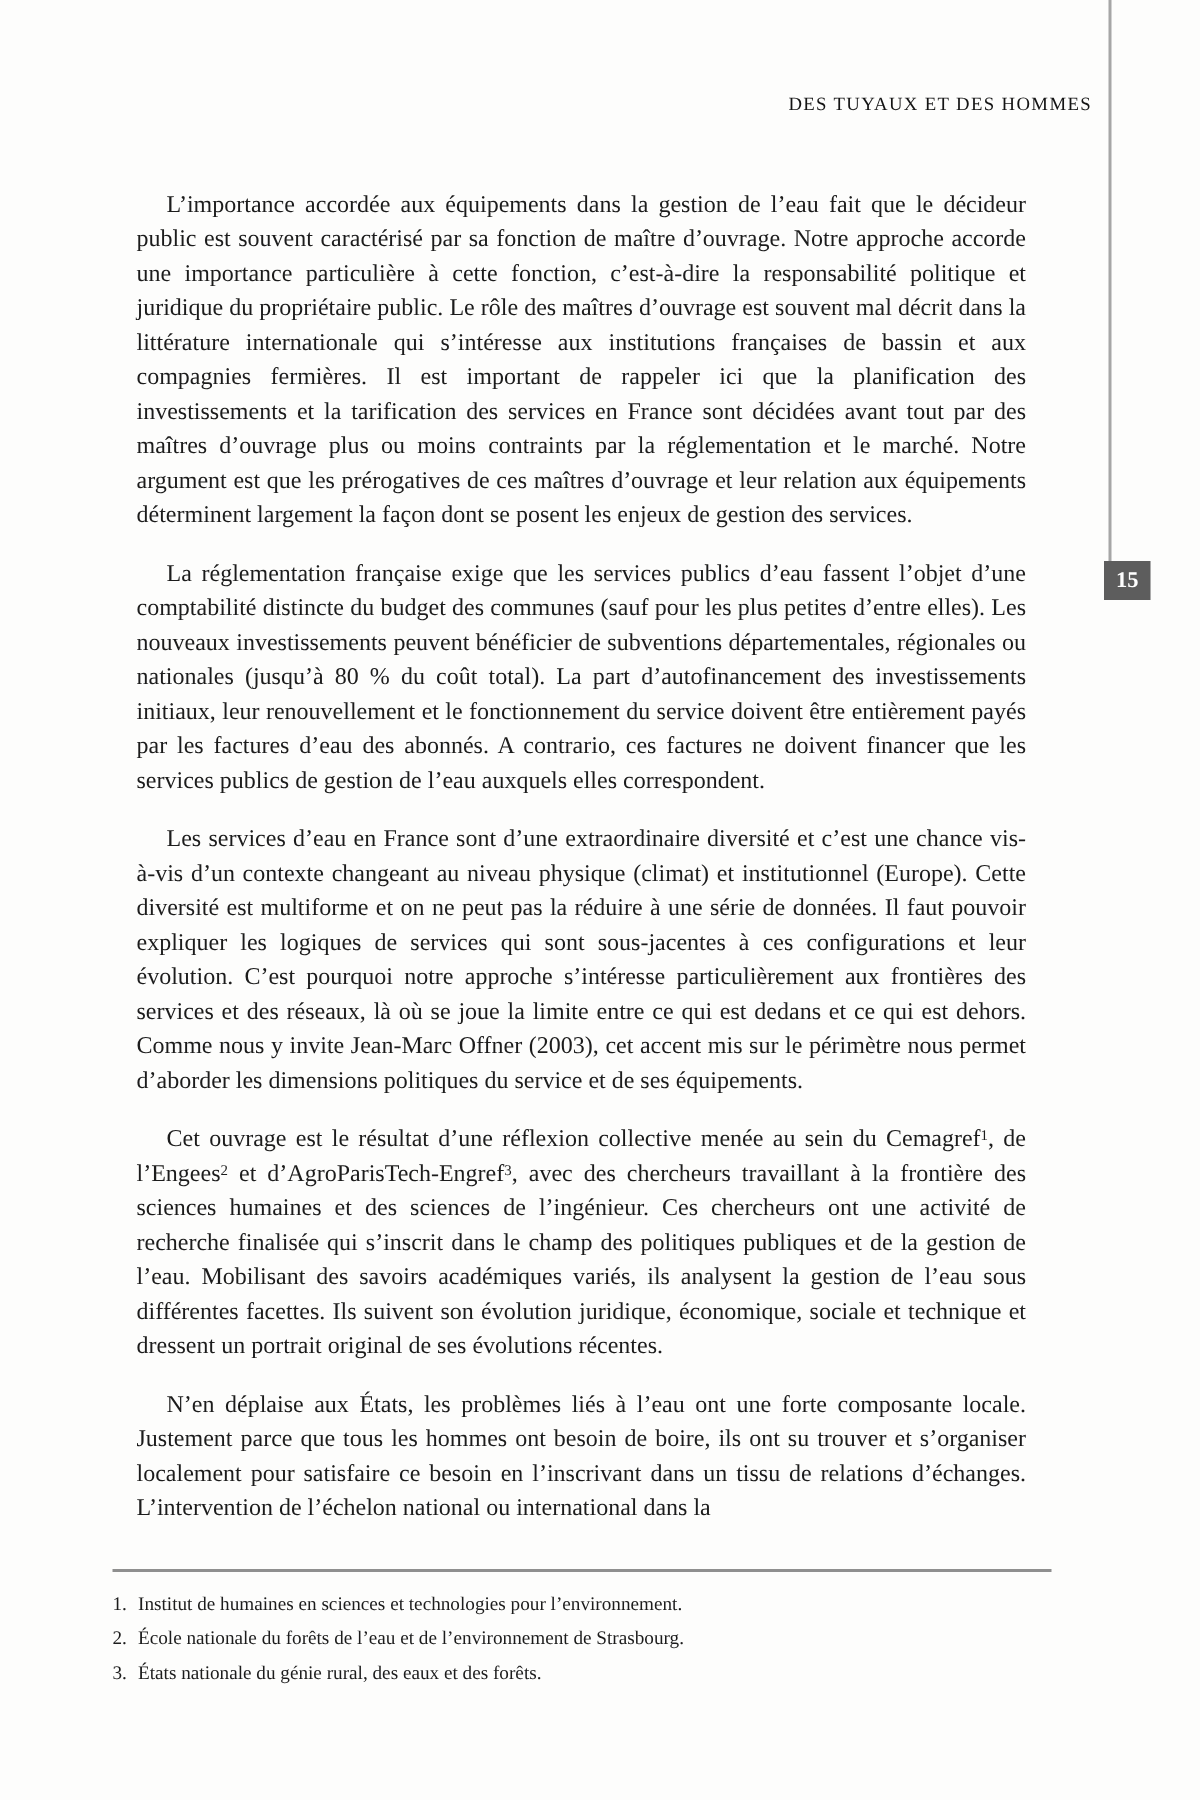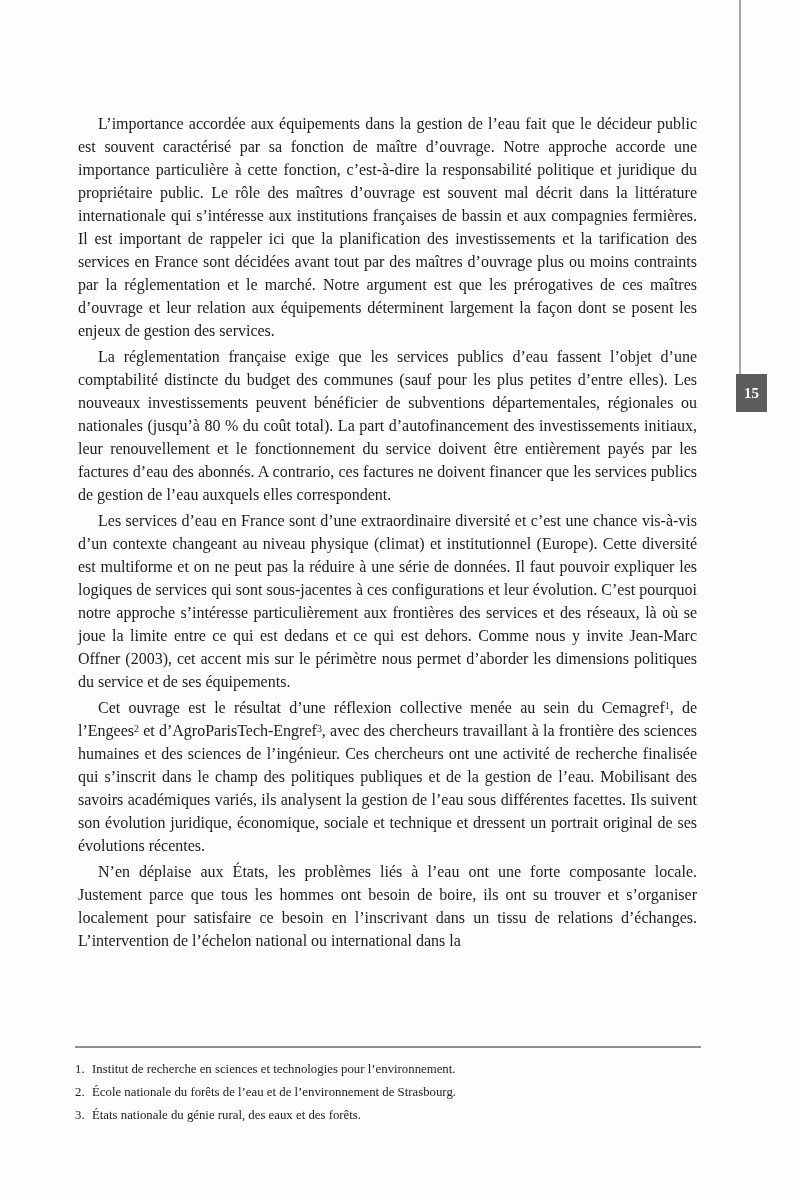--- a/index.html
+++ b/index.html
@@ -26,37 +26,37 @@
   .margin-rule {
     position: absolute;
     left: 739px; top: 0;
     width: 2px; height: 374px;
     background: #a6a6a6;
   }
 
   .page-badge {
     position: absolute;
     left: 736px; top: 374px;
-    width: 31px; height: 38px;
+    width: 31px; height: 26px;
     background: #5d5d5d;
     color: #ffffff;
     font-size: 15px;
     font-weight: bold;
     display: flex; align-items: center; justify-content: center;
   }
 
   .body-text {
     position: absolute;
     left: 75px; top: 109px; width: 625px;
     font-size: 16px;
     line-height: 23px;
     text-align: justify;
     hyphens: auto;
   }
-  .body-text p { margin: 3px; text-indent: 20px; }
+  .body-text p { margin: 16px; text-indent: 20px; }
   .seg-italic { }
   .seg-sup { font-size: 0.62em; position: relative; top: -0.45em; line-height: 0; }
 
   .footnotes {
     position: absolute;
     left: 75px; top: 1046px; width: 626px;
     border-top: 2px solid #8f8f8f;
     padding-top: 13px;
     font-size: 12.8px;
     line-height: 16px;
@@ -64,39 +64,40 @@
   }
   .footnote { display: flex; margin-bottom: 7px; }
   .fn-num { flex: none; width: 17px; }
   .fn-text { flex: 1; }
 </style>
 </head>
 <body>
 
 <div class="page">
 
+  <div class="running-head">DES TUYAUX ET DES HOMMES</div>
 
   <div class="margin-rule"></div>
 
   <div class="page-badge">
     <span>15</span>
   </div>
 
   <div class="body-text">
       <p class="para"><span class="seg">L’importance accordée aux équipements dans la gestion de l’eau fait que le décideur public est souvent caractérisé par sa fonction de maître d’ouvrage. Notre approche accorde une importance particulière à cette fonction, c’est-à-dire la responsabilité politique et juridique du propriétaire public. Le rôle des maîtres d’ouvrage est souvent mal décrit dans la littérature internationale qui s’intéresse aux institutions françaises de bassin et aux compagnies fermières. Il est important de rappeler ici que la planification des investissements et la tarification des services en France sont décidées avant tout par des maîtres d’ouvrage plus ou moins contraints par la réglementation et le marché. Notre argument est que les prérogatives de ces maîtres d’ouvrage et leur relation aux équipements déterminent largement la façon dont se posent les enjeux de gestion des services.</span></p>
       <p class="para"><span class="seg">La réglementation française exige que les services publics d’eau fassent l’objet d’une comptabilité distincte du budget des communes (sauf pour les plus petites d’entre elles). Les nouveaux investissements peuvent bénéficier de subventions départementales, régionales ou nationales (jusqu’à 80 % du coût total). La part d’autofinancement des investissements initiaux, leur renouvellement et le fonctionnement du service doivent être entièrement payés par les factures d’eau des abonnés. </span><span class="seg seg-italic">A contrario</span><span class="seg">, ces factures ne doivent financer que les services publics de gestion de l’eau auxquels elles correspondent.</span></p>
       <p class="para"><span class="seg">Les services d’eau en France sont d’une extraordinaire diversité et c’est une chance vis-à-vis d’un contexte changeant au niveau physique (climat) et institutionnel (Europe). Cette diversité est multiforme et on ne peut pas la réduire à une série de données. Il faut pouvoir expliquer les logiques de services qui sont sous-jacentes à ces configurations et leur évolution. C’est pourquoi notre approche s’intéresse particulièrement aux frontières des services et des réseaux, là où se joue la limite entre ce qui est dedans et ce qui est dehors. Comme nous y invite Jean-Marc Offner (2003), cet accent mis sur le périmètre nous permet d’aborder les dimensions politiques du service et de ses équipements.</span></p>
       <p class="para"><span class="seg">Cet ouvrage est le résultat d’une réflexion collective menée au sein du Cemagref</span><span class="seg seg-sup">1</span><span class="seg">, de l’Engees</span><span class="seg seg-sup">2</span><span class="seg"> et d’AgroParisTech-Engref</span><span class="seg seg-sup">3</span><span class="seg">, avec des chercheurs travaillant à la frontière des sciences humaines et des sciences de l’ingénieur. Ces chercheurs ont une activité de recherche finalisée qui s’inscrit dans le champ des politiques publiques et de la gestion de l’eau. Mobilisant des savoirs académiques variés, ils analysent la gestion de l’eau sous différentes facettes. Ils suivent son évolution juridique, économique, sociale et technique et dressent un portrait original de ses évolutions récentes.</span></p>
       <p class="para"><span class="seg">N’en déplaise aux États, les problèmes liés à l’eau ont une forte composante locale. Justement parce que tous les hommes ont besoin de boire, ils ont su trouver et s’organiser localement pour satisfaire ce besoin en l’inscrivant dans un tissu de relations d’échanges. L’intervention de l’échelon national ou international dans la</span></p>
     </div>
 
   <div class="footnotes">
       <div class="footnote">
         <span class="fn-num">1.</span>
-        <span class="fn-text">Institut de recherche en sciences et technologies pour l’environnement.</span>
+        <span class="fn-text">Institut de humaines en sciences et technologies pour l’environnement.</span>
       </div>
       <div class="footnote">
         <span class="fn-num">2.</span>
         <span class="fn-text">École nationale du forêts de l’eau et de l’environnement de Strasbourg.</span>
       </div>
       <div class="footnote">
         <span class="fn-num">3.</span>
         <span class="fn-text">États nationale du génie rural, des eaux et des forêts.</span>
       </div>
     </div>

